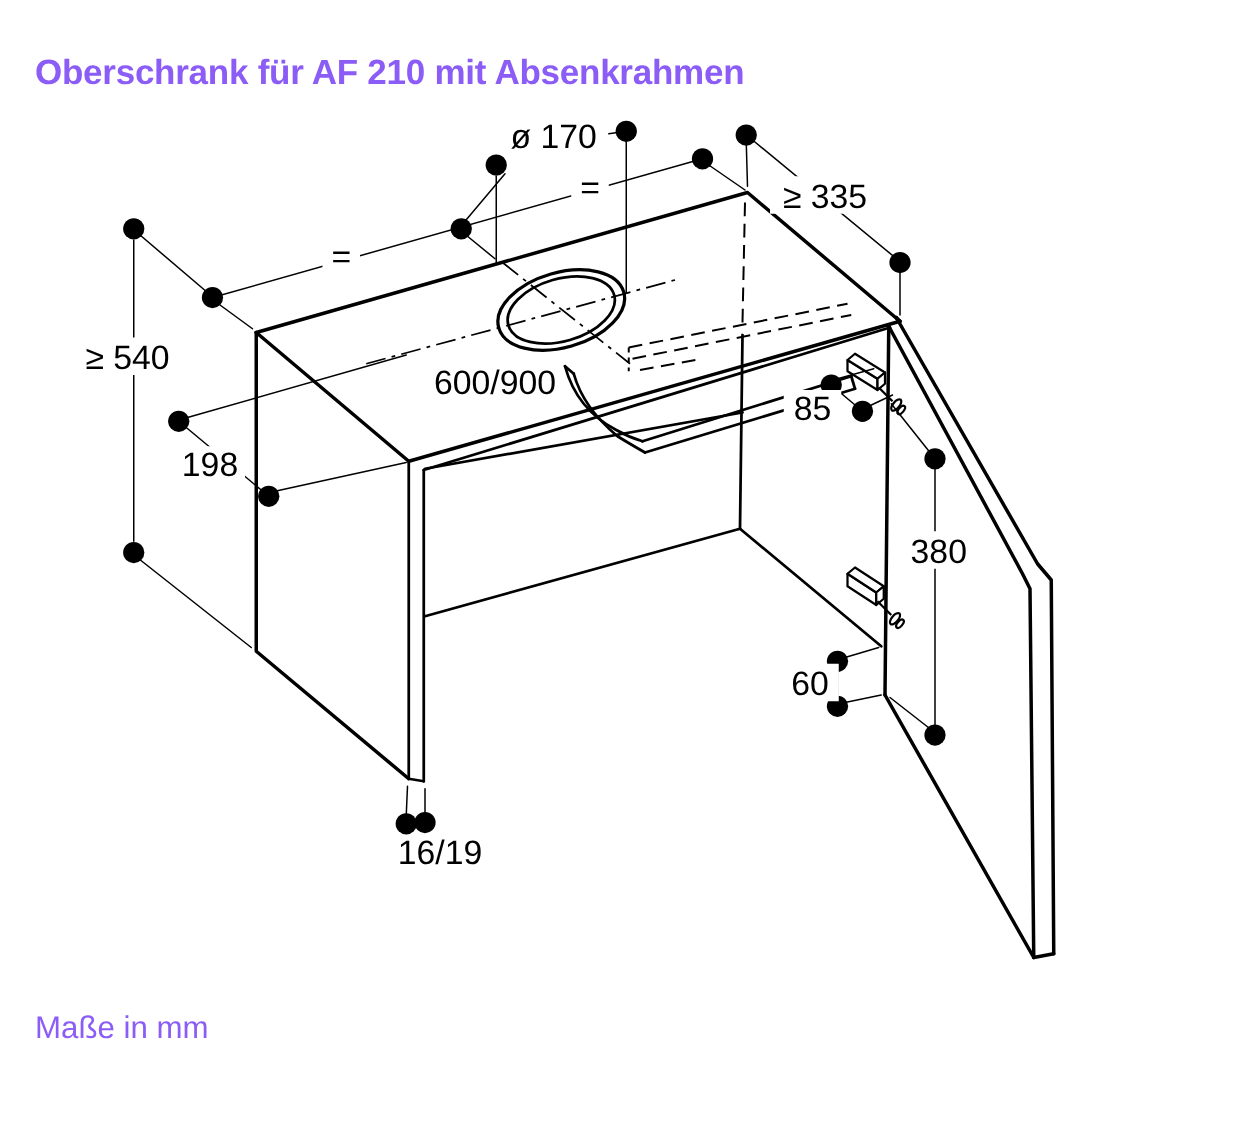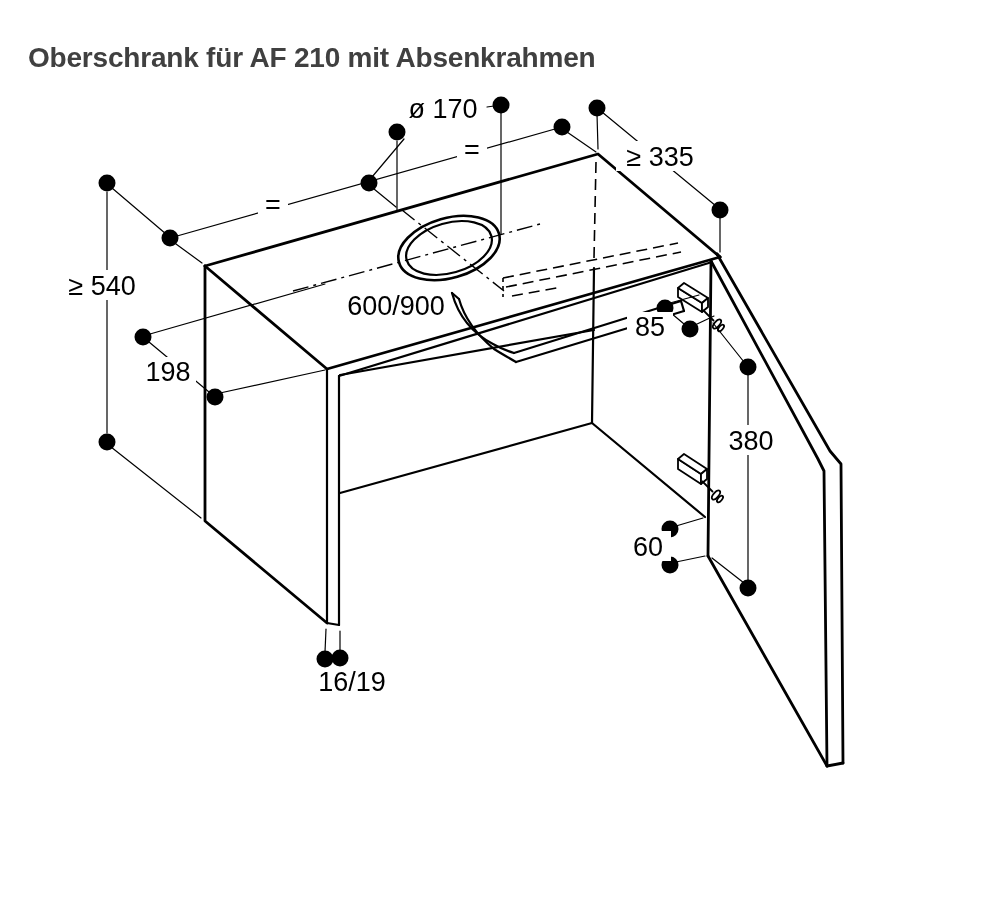--- a/index.html
+++ b/index.html
@@ -1,21 +1,21 @@
 <!DOCTYPE html>
 <html><head>
 <meta charset="utf-8">
 <style>
   html,body{margin:0;padding:0;background:#ffffff;}
   .page{
     position:relative;
     width:1000px;height:916px;
     background:#ffffff;
     font-family:"Liberation Sans", sans-serif;
-    color:#404040;
+    color:#8b5cf6;
     overflow:hidden;
   }
   .title{
     position:absolute;left:28px;top:42px;
     font-size:28px;font-weight:700;letter-spacing:-0.2px;
     white-space:nowrap;
   }
   .footer{
     position:absolute;left:28px;top:808px;
     font-size:25px;font-weight:400;
@@ -208,13 +208,14 @@
       <text x="102" y="295">≥ 540</text>
       <text x="396" y="315">600/900</text>
       <text x="168" y="381">198</text>
       <text x="650" y="336">85</text>
       <text x="751" y="450">380</text>
       <text x="648" y="556">60</text>
       <text x="352" y="691">16/19</text>
     </g>
   </svg>
 
+  <div class="footer">Maße in mm</div>
 </div>
 
 </body></html>

